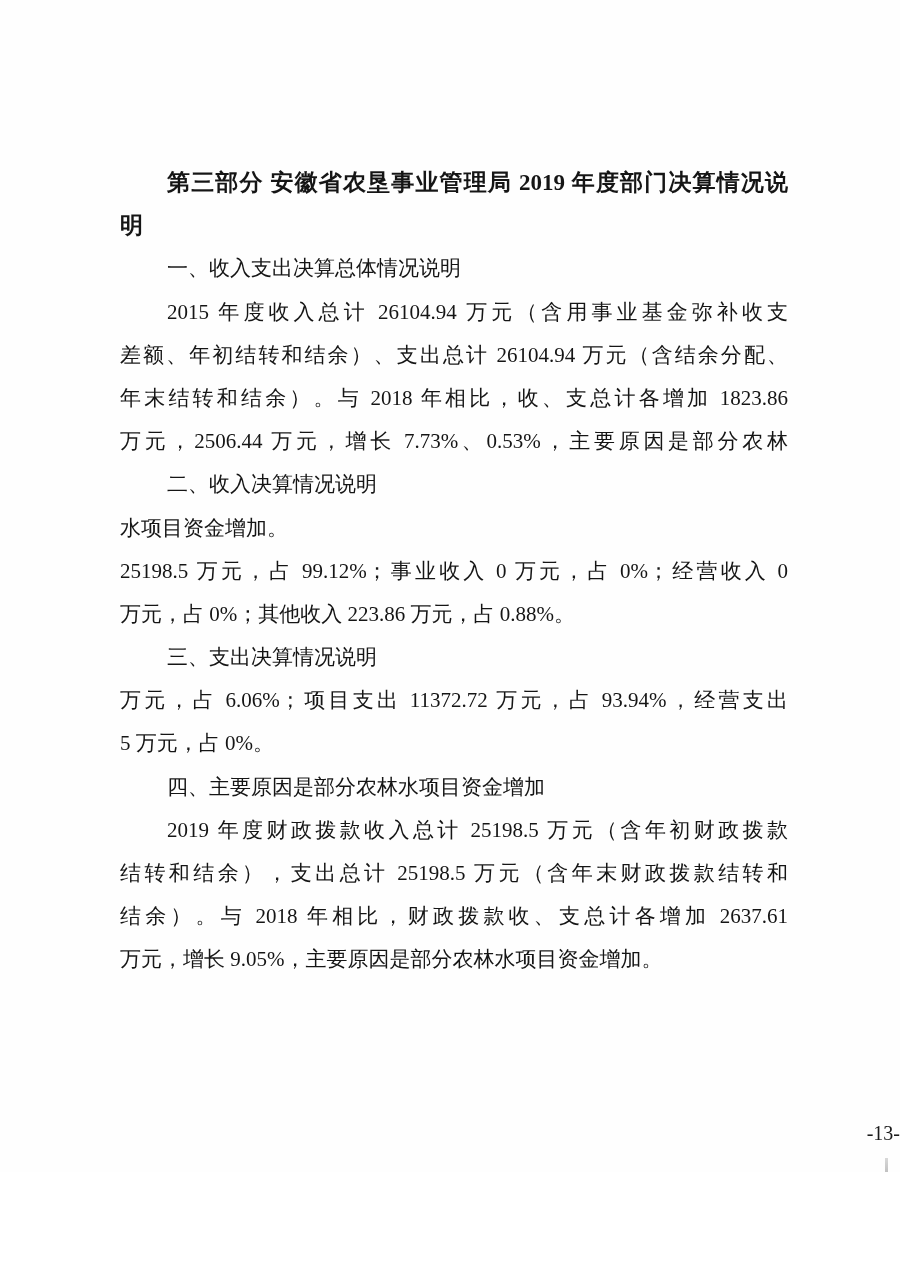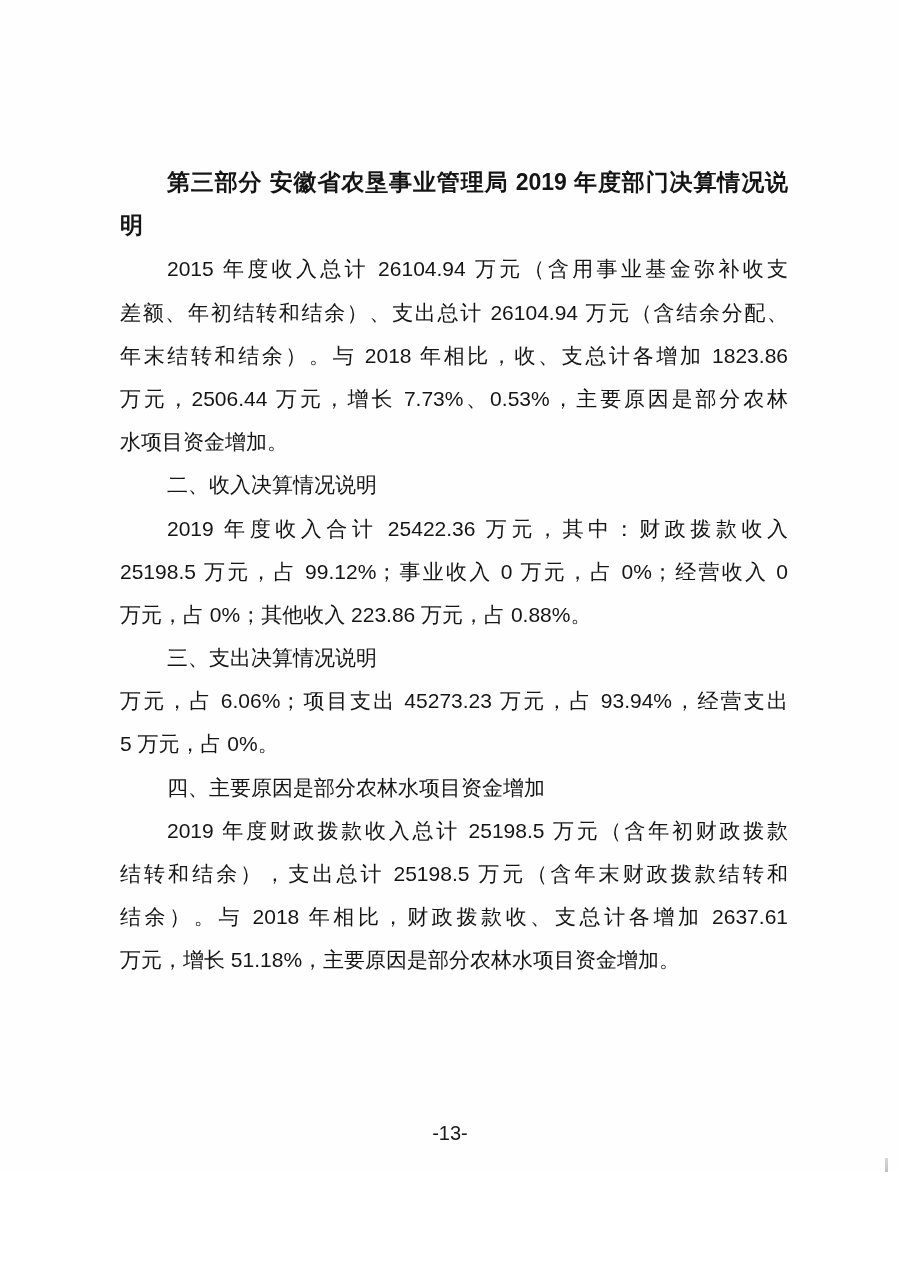--- a/index.html
+++ b/index.html
@@ -6,21 +6,21 @@
     margin: 0;
     padding: 0;
     background: #ffffff;
   }
   .page {
     position: relative;
     width: 900px;
     height: 1172px;
     background: #fefefe;
     color: #151515;
-    font-family: Liberation Sans, sans-serif;
+    font-family: Liberation Serif, serif;
     overflow: hidden;
   }
   .content {
     position: absolute;
     left: 120px;
     top: 161px;
     width: 668px;
   }
   .ln {
     height: 43.2px;
@@ -38,21 +38,21 @@
   }
   .jst {
     text-align: justify;
     text-align-last: justify;
   }
   .pageno {
     position: absolute;
     top: 1120px;
     left: 0;
     width: 900px;
-    text-align: center;
+    text-align: right;
     font-size: 20px;
     line-height: 26px;
     color: #1a1a1a;
   }
   .streak {
     position: absolute;
     left: 885px;
     top: 1158px;
     width: 3px;
     height: 104px;
@@ -64,39 +64,39 @@
 </style>
 </head>
 <body>
 
 <div class="page">
   <div class="content">
 
     <div class="ln ttl ind jst">第三部分 安徽省农垦事业管理局 2019 年度部门决算情况说</div>
     <div class="ln ttl">明</div>
 
+    <div class="ln ind">一、收入支出决算总体情况说明</div>
     <div class="ln ind jst">2015 年度收入总计 26104.94 万元（含用事业基金弥补收支</div>
     <div class="ln jst">差额、年初结转和结余）、支出总计 26104.94 万元（含结余分配、</div>
     <div class="ln jst">年末结转和结余）。与 2018 年相比，收、支总计各增加 1823.86</div>
     <div class="ln jst">万元，2506.44 万元，增长 7.73%、0.53%，主要原因是部分农林</div>
+    <div class="ln ind">二、收入决算情况说明</div>
+
     <div class="ln">水项目资金增加。</div>
-
-    <div class="ln ind">二、收入决算情况说明</div>
-    <div class="ln ind jst">2019 年度收入合计 25422.36 万元，其中：财政拨款收入</div>
     <div class="ln jst">25198.5 万元，占 99.12%；事业收入 0 万元，占 0%；经营收入 0</div>
     <div class="ln">万元，占 0%；其他收入 223.86 万元，占 0.88%。</div>
 
     <div class="ln ind">三、支出决算情况说明</div>
-    <div class="ln jst">万元，占 6.06%；项目支出 45273.23 万元，占 93.94%，经营支出</div>
+    <div class="ln jst">万元，占 6.06%；项目支出 11372.72 万元，占 93.94%，经营支出</div>
     <div class="ln">5 万元，占 0%。</div>
 
     <div class="ln ind">四、主要原因是部分农林水项目资金增加</div>
     <div class="ln ind jst">2019 年度财政拨款收入总计 25198.5 万元（含年初财政拨款</div>
     <div class="ln jst">结转和结余），支出总计 25198.5 万元（含年末财政拨款结转和</div>
     <div class="ln jst">结余）。与 2018 年相比，财政拨款收、支总计各增加 2637.61</div>
-    <div class="ln">万元，增长 51.18%，主要原因是部分农林水项目资金增加。</div>
+    <div class="ln">万元，增长 9.05%，主要原因是部分农林水项目资金增加。</div>
 
   </div>
 
   <div class="pageno">-13-</div>
 
   <div class="streak"></div>
 </div>
 
 </body></html>

